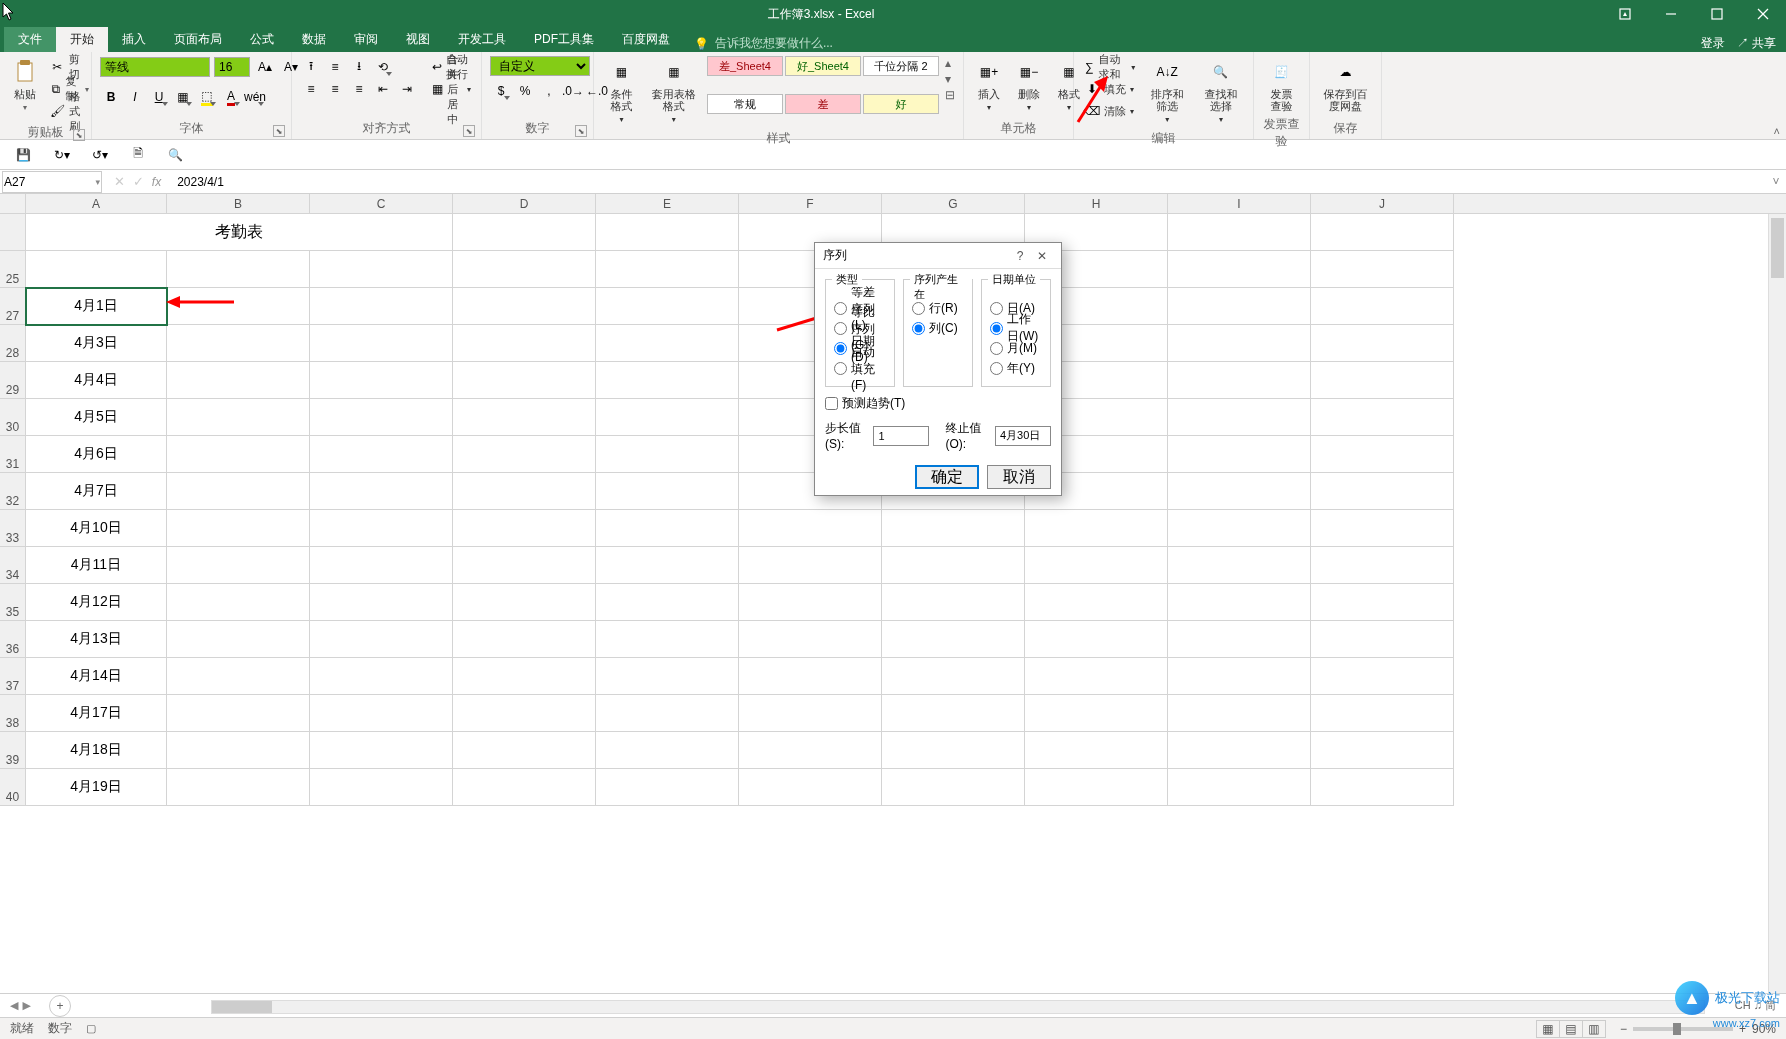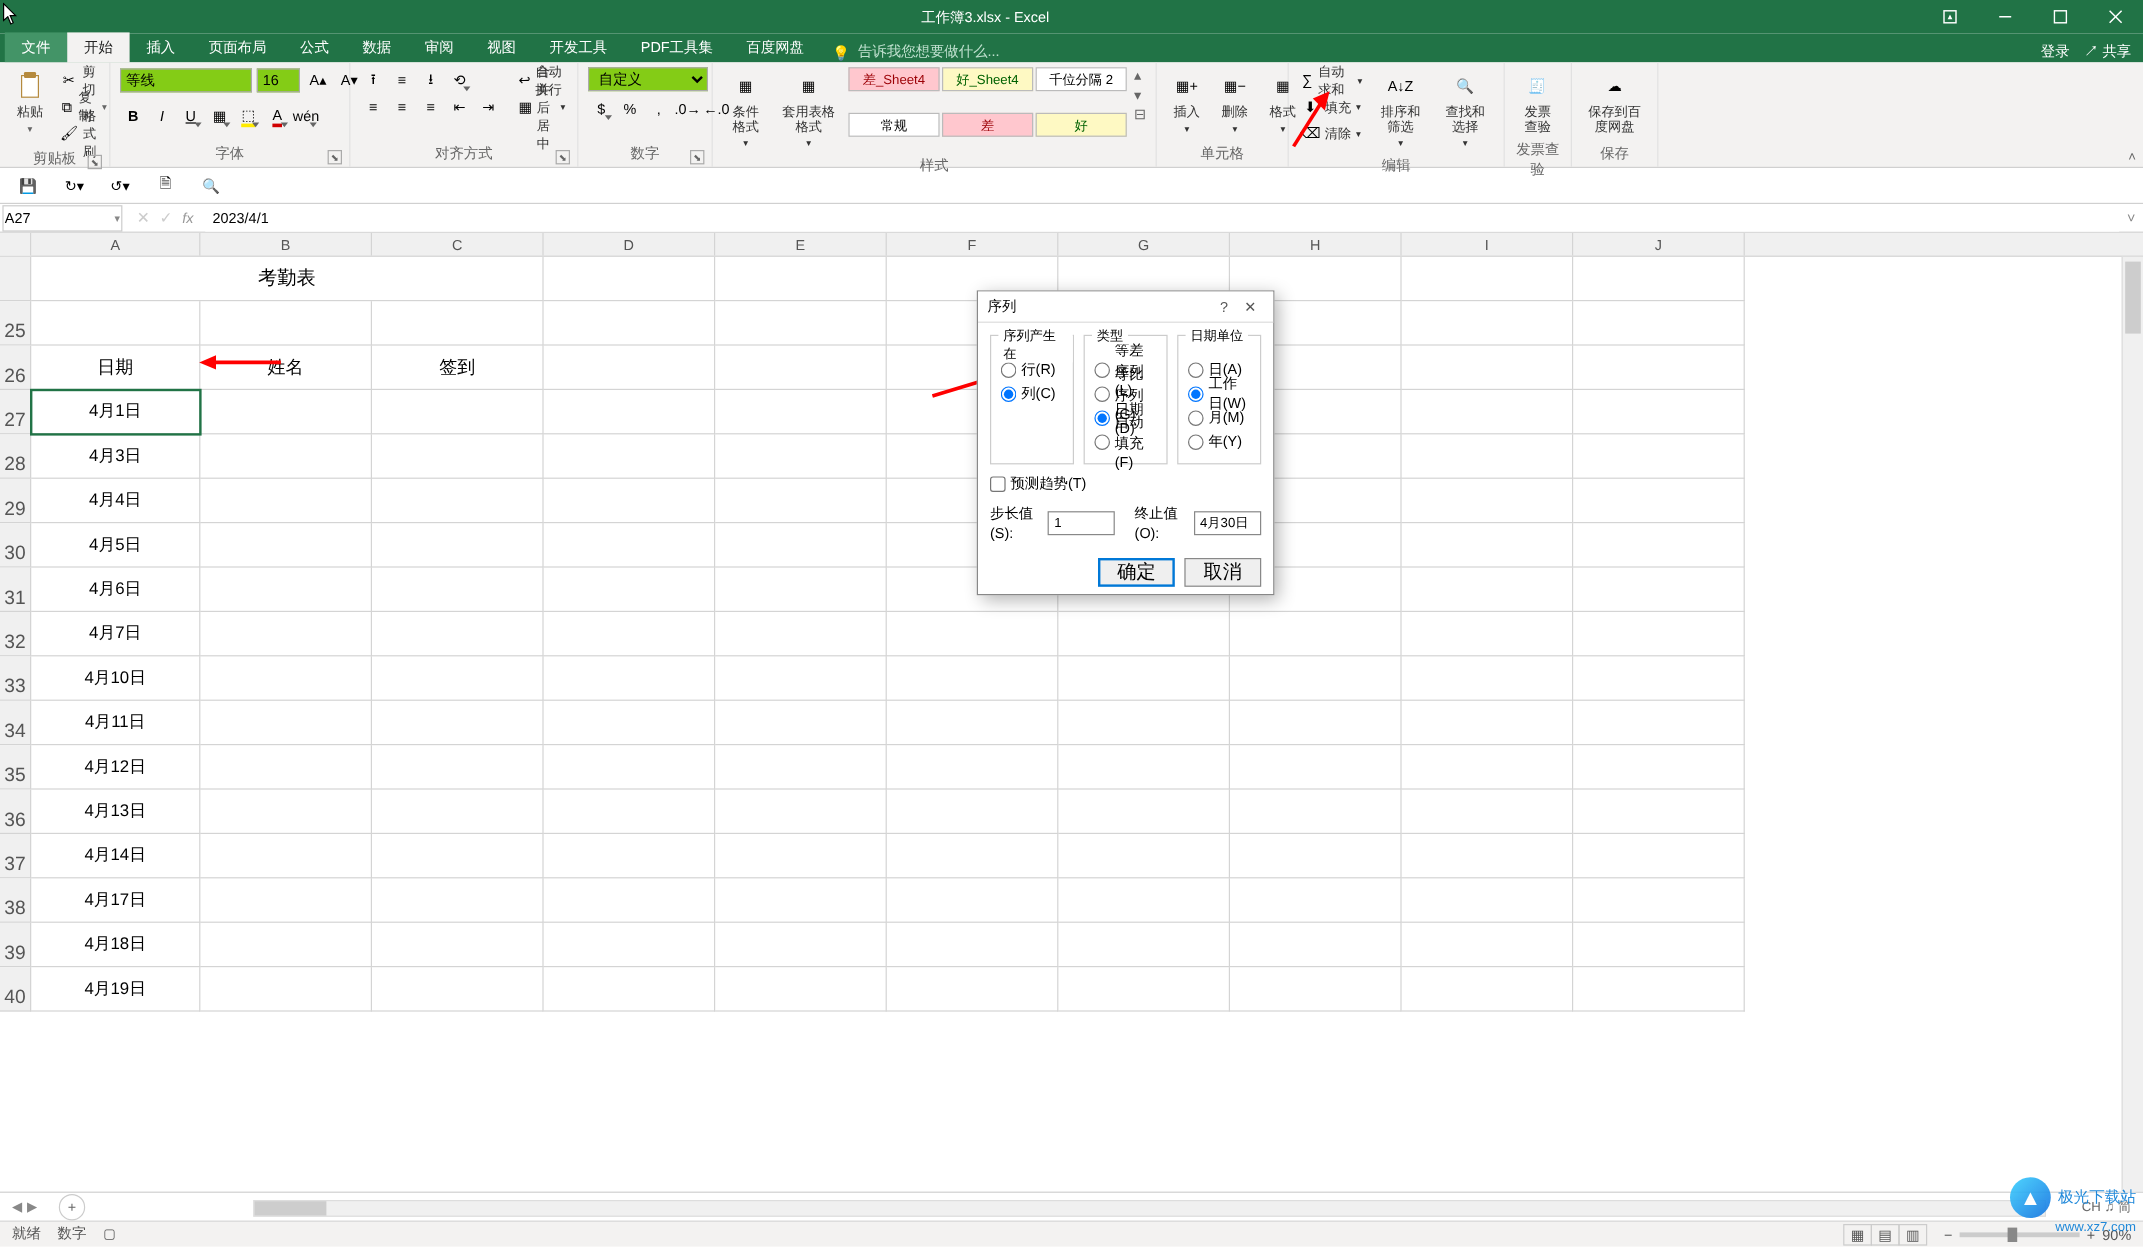--- a/index.html
+++ b/index.html
@@ -51,21 +51,21 @@
 .fx-btns{display:flex;gap:8px;padding:0 10px;color:#999}
 .fx-btns span{cursor:pointer;font-size:13px}
 .fx-input{flex:1;height:22px;border:none;padding:0 6px;font-size:12px;outline:none}
 
 .gridwrap{position:relative;height:calc(1039px - 28px - 24px - 88px - 30px - 24px - 24px - 22px);display:flex;flex-direction:column;overflow:hidden}
 .colhead{height:20px;display:flex;background:#f0f0f0;border-bottom:1px solid var(--grid)}
 .corner{width:26px;border-right:1px solid var(--grid);background:#f0f0f0}
 .ch{text-align:center;font-size:12px;color:#555;border-right:1px solid var(--grid);line-height:20px;cursor:pointer}
 .gridbody{flex:1;overflow:hidden;position:relative}
 .row{display:flex;height:37px}
-.rh{width:26px;background:#f0f0f0;border-right:1px solid var(--grid);border-bottom:1px solid var(--grid);font-size:16px;color:#555;display:flex;align-items:flex-end;justify-content:center;padding-bottom:1px;cursor:pointer}
+.rh{width:26px;background:#f0f0f0;border-right:1px solid var(--grid);border-bottom:1px solid var(--grid);font-size:12px;color:#555;display:flex;align-items:flex-end;justify-content:center;padding-bottom:1px;cursor:pointer}
 .cell{border-right:1px solid var(--grid);border-bottom:1px solid var(--grid);display:flex;align-items:center;justify-content:center;font-size:14px;color:#000;padding:0 4px;cursor:cell}
 .cell.sel{outline:2px solid #217346;outline-offset:-1px;z-index:2}
 
 .wA{width:141px}.wB{width:143px}.wC{width:143px}.wD{width:143px}.wE{width:143px}.wF{width:143px}.wG{width:143px}.wH{width:143px}.wI{width:143px}.wJ{width:143px}
 
 .sheets{height:24px;background:#fff;border-top:1px solid #d0d0d0;display:flex;align-items:center;position:relative}
 .nav-arrows{display:flex;gap:4px;padding:0 10px;color:#888}
 .nav-arrows span{cursor:pointer;font-size:11px}
 .stab{height:22px;padding:0 12px;border:1px solid #ccc;border-bottom:none;margin-right:-1px;display:flex;align-items:center;font-size:12px;cursor:pointer;background:#fff}
 .stab.active{background:#fff;border-bottom:2px solid #fff;color:#217346;font-weight:bold}
@@ -450,33 +450,20 @@
         <div class="cell wC"></div>
         <div class="cell wD"></div>
         <div class="cell wE"></div>
         <div class="cell wF"></div>
         <div class="cell wG"></div>
         <div class="cell wH"></div>
         <div class="cell wI"></div>
         <div class="cell wJ"></div>
       </div>
       <div class="row">
-        <div class="rh">26</div>
-        <div class="cell wA" style="font-weight: normal; font-size: 15px;">日期</div>
-        <div class="cell wB" style="font-weight: normal; font-size: 15px;">姓名</div>
-        <div class="cell wC" style="font-weight: normal; font-size: 15px;">签到</div>
-        <div class="cell wD"></div>
-        <div class="cell wE"></div>
-        <div class="cell wF"></div>
-        <div class="cell wG"></div>
-        <div class="cell wH"></div>
-        <div class="cell wI"></div>
-        <div class="cell wJ"></div>
-      </div>
-      <div class="row">
         <div class="rh">27</div>
         <div class="cell wA sel">4月1日</div>
         <div class="cell wB"></div>
         <div class="cell wC"></div>
         <div class="cell wD"></div>
         <div class="cell wE"></div>
         <div class="cell wF"></div>
         <div class="cell wG"></div>
         <div class="cell wH"></div>
         <div class="cell wI"></div>
@@ -693,48 +680,48 @@
 
 <div class="dialog">
   <div class="dlg-title">
     <span>序列</span>
     <div class="sp"></div>
     <div class="q">?</div>
     <div class="x">✕</div>
   </div>
   <div class="dlg-body">
     <div class="dlg-row">
+      <div class="fs" style="width:84px">
+          <div class="lg">类型</div>
+        <label class="radio">
+            <input type="radio" name="tp" style="">
+            <span>等差序列(L)</span>
+          </label>
+        <label class="radio">
+            <input type="radio" name="tp" style="">
+            <span>等比序列(G)</span>
+          </label>
+        <label class="radio">
+            <input type="radio" name="tp" checked="" style="">
+            <span>日期(D)</span>
+          </label>
+        <label class="radio">
+            <input type="radio" name="tp" style="">
+            <span>自动填充(F)</span>
+          </label>
+      </div>
       <div class="fs" style="width:64px">
           <div class="lg">序列产生在</div>
         <label class="radio">
             <input type="radio" name="si" style="">
             <span>行(R)</span>
           </label>
         <label class="radio">
             <input type="radio" name="si" checked="" style="">
             <span>列(C)</span>
-          </label>
-      </div>
-      <div class="fs" style="width:84px">
-          <div class="lg">类型</div>
-        <label class="radio">
-            <input type="radio" name="tp" style="">
-            <span>等差序列(L)</span>
-          </label>
-        <label class="radio">
-            <input type="radio" name="tp" style="">
-            <span>等比序列(G)</span>
-          </label>
-        <label class="radio">
-            <input type="radio" name="tp" checked="" style="">
-            <span>日期(D)</span>
-          </label>
-        <label class="radio">
-            <input type="radio" name="tp" style="">
-            <span>自动填充(F)</span>
           </label>
       </div>
       <div class="fs" style="width:74px">
           <div class="lg">日期单位</div>
         <label class="radio">
             <input type="radio" name="du" style="">
             <span>日(A)</span>
           </label>
         <label class="radio">
             <input type="radio" name="du" checked="" style="">

